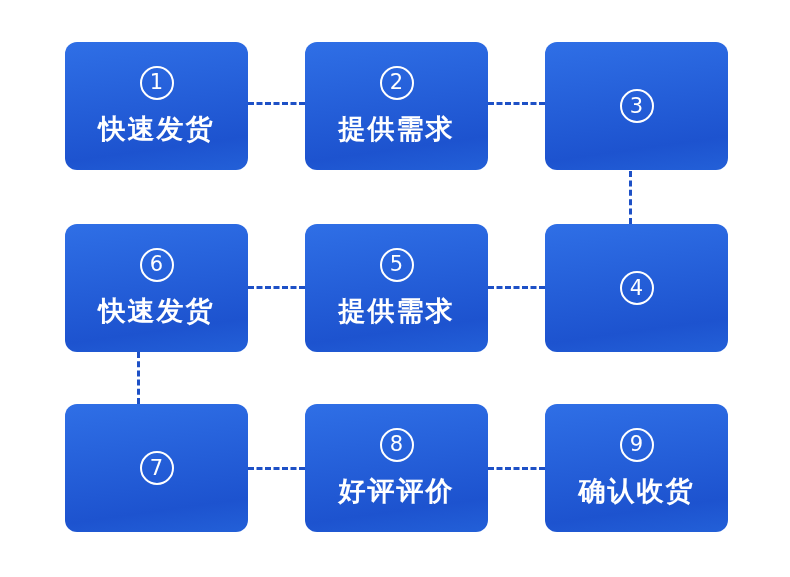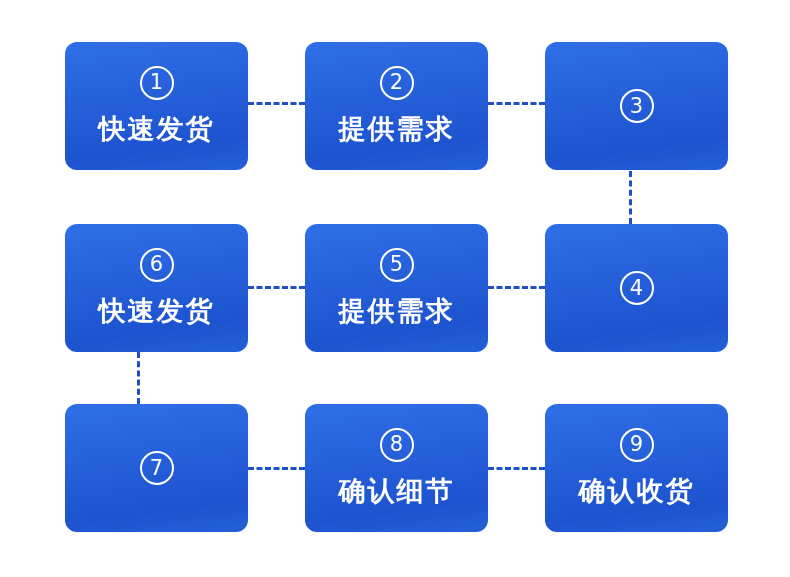--- a/index.html
+++ b/index.html
@@ -104,21 +104,21 @@
   <div class="step-box r2 c1">
     <span class="num-badge">6</span>
     <span class="step-label">快速发货</span>
   </div>
 
   <div class="step-box r3 c1">
     <span class="num-badge">7</span>
   </div>
   <div class="step-box r3 c2">
     <span class="num-badge">8</span>
-    <span class="step-label">确认细节</span>
+    <span class="step-label">好评评价</span>
   </div>
   <div class="step-box r3 c3">
     <span class="num-badge">9</span>
     <span class="step-label">确认收货</span>
   </div>
 
   <div class="conn-h conn-1-2"></div>
   <div class="conn-h conn-2-3"></div>
   <div class="conn-v conn-3-4"></div>
   <div class="conn-h conn-5-4"></div>

